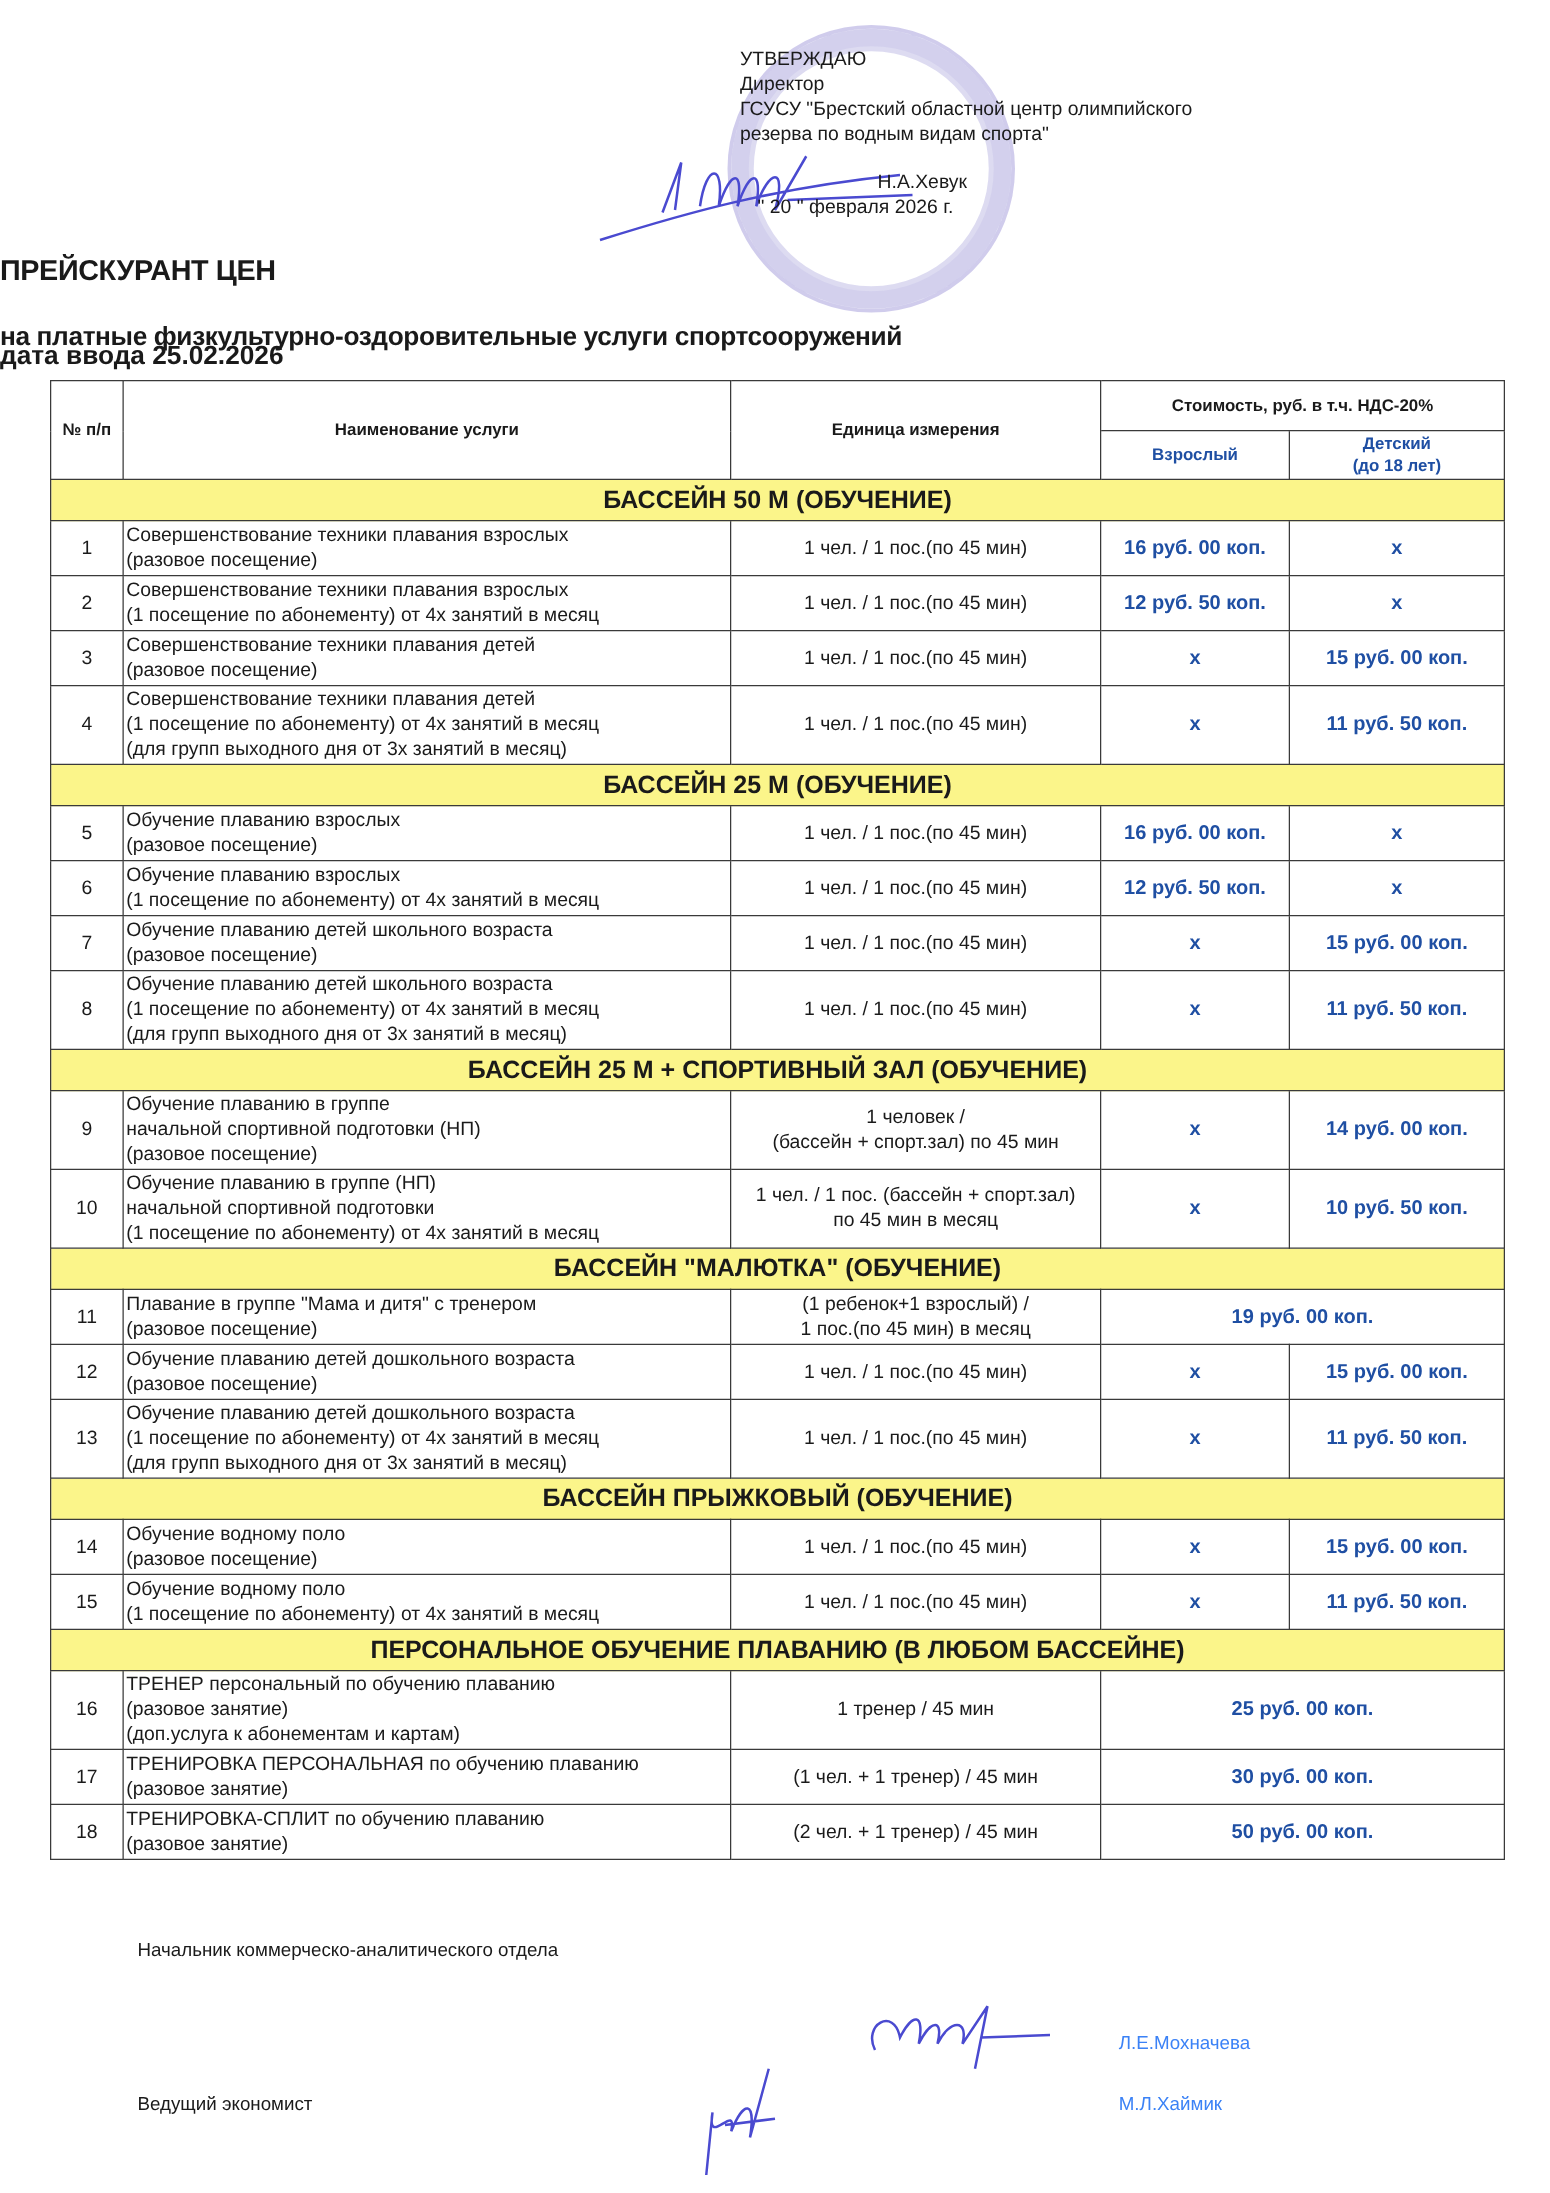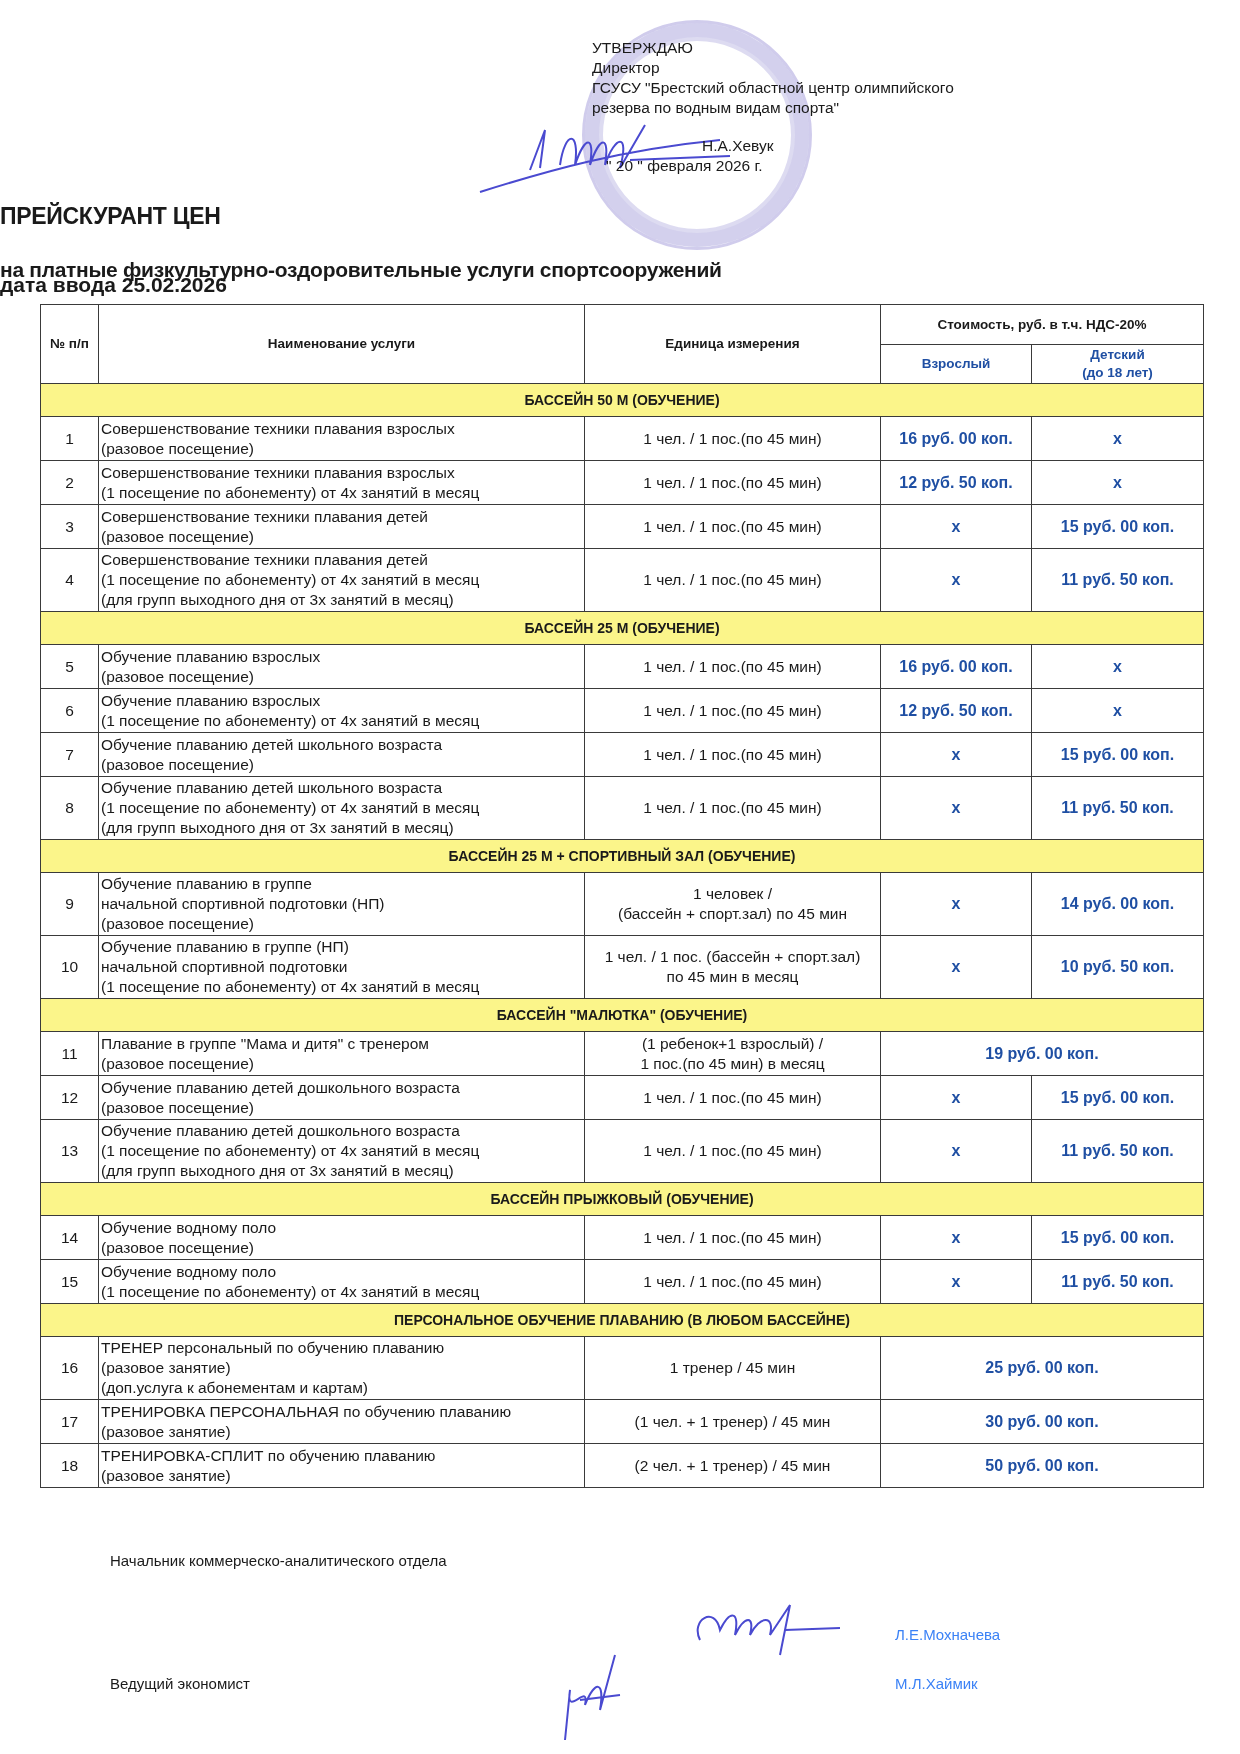--- a/index.html
+++ b/index.html
@@ -34,21 +34,21 @@
       border-collapse: collapse; table-layout: fixed;
       font-size: 15.5px; line-height: 20px;
     }
     table.price td, table.price th {
       border: 1.5px solid #3a3a3a; padding: 1px 4px; vertical-align: middle;
     }
     table.price th { font-weight: bold; font-size: 13.5px; text-align: center; }
     .th-blue { color: #1f4fa3; }
     .sec td {
       background: #fbf58a; text-align: center; font-weight: bold;
-      font-size: 14px; height: 30px; padding: 0;
+      font-size: 20px; height: 30px; padding: 0;
     }
     .num { text-align: center; }
     .name { text-align: left; padding-left: 2px !important; }
     .unit { text-align: center; }
     .price-cell { text-align: center; font-weight: bold; color: #1f4fa3; font-size: 16px; }
     .italic { }
 
     .footer { position: absolute; left: 110px; font-size: 15px; color: #1a1a1a; }
     .footer-name { position: absolute; font-size: 15px; color: #3b82f6; }
   </style>

